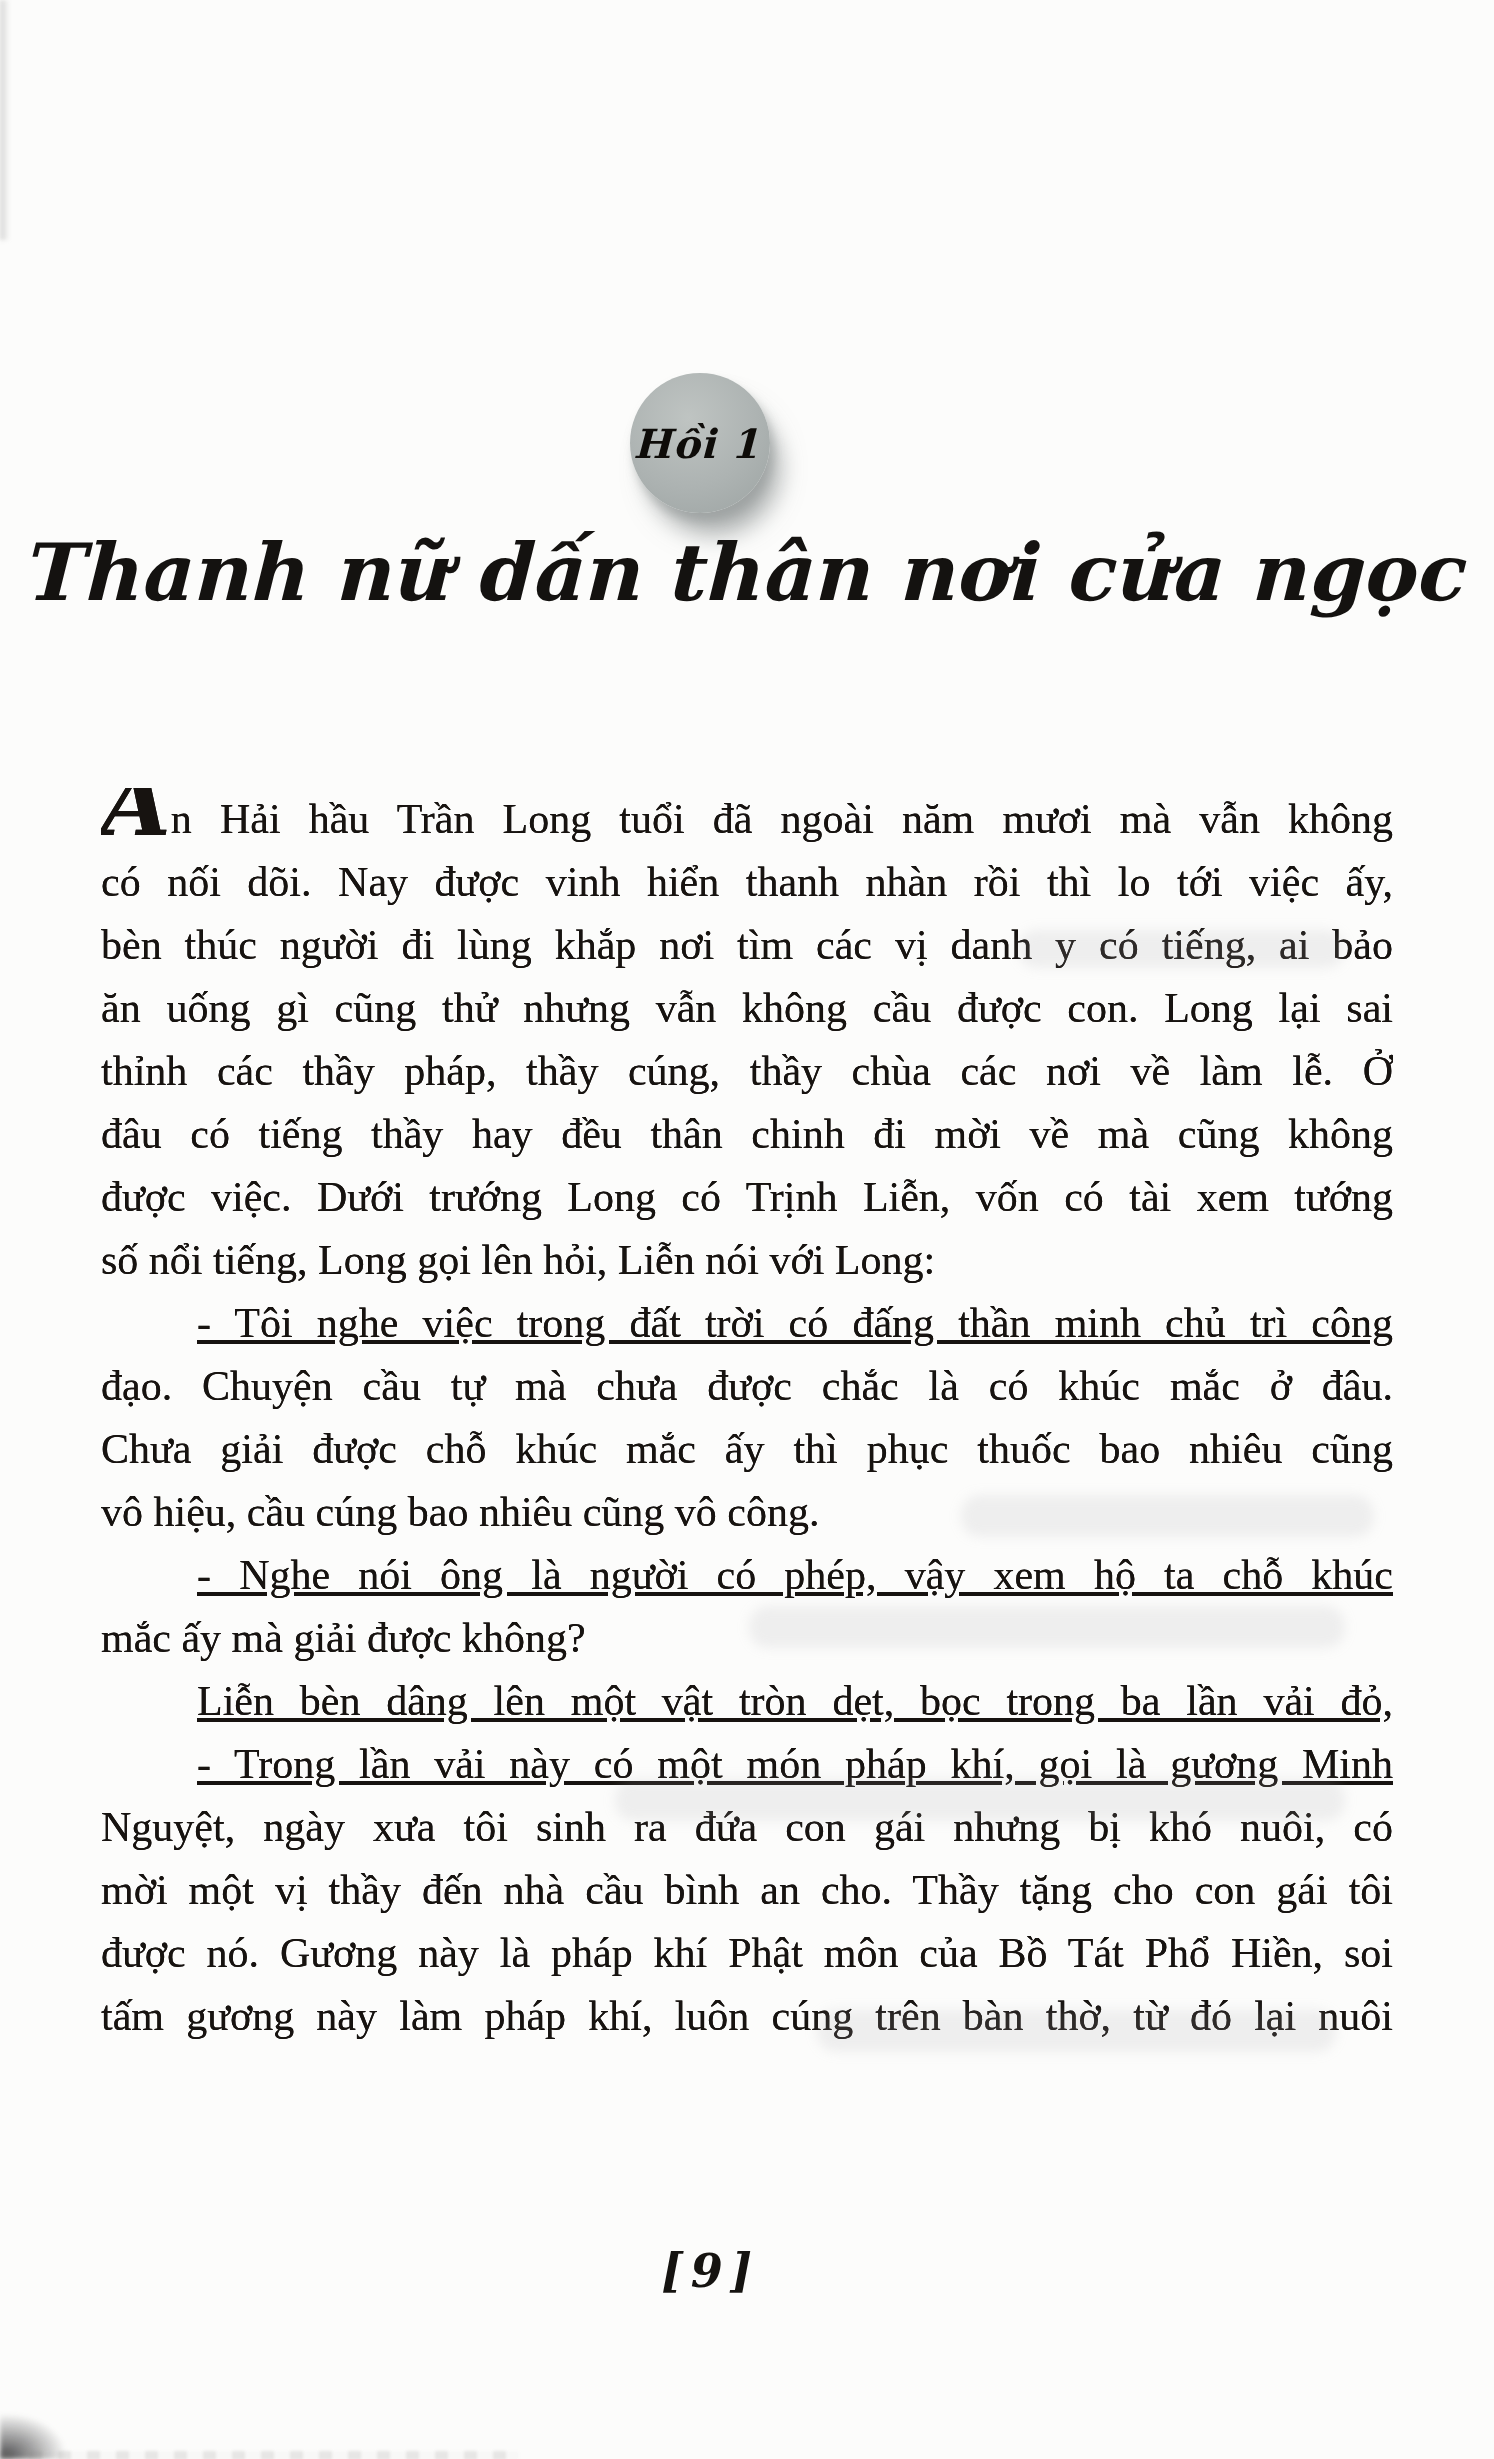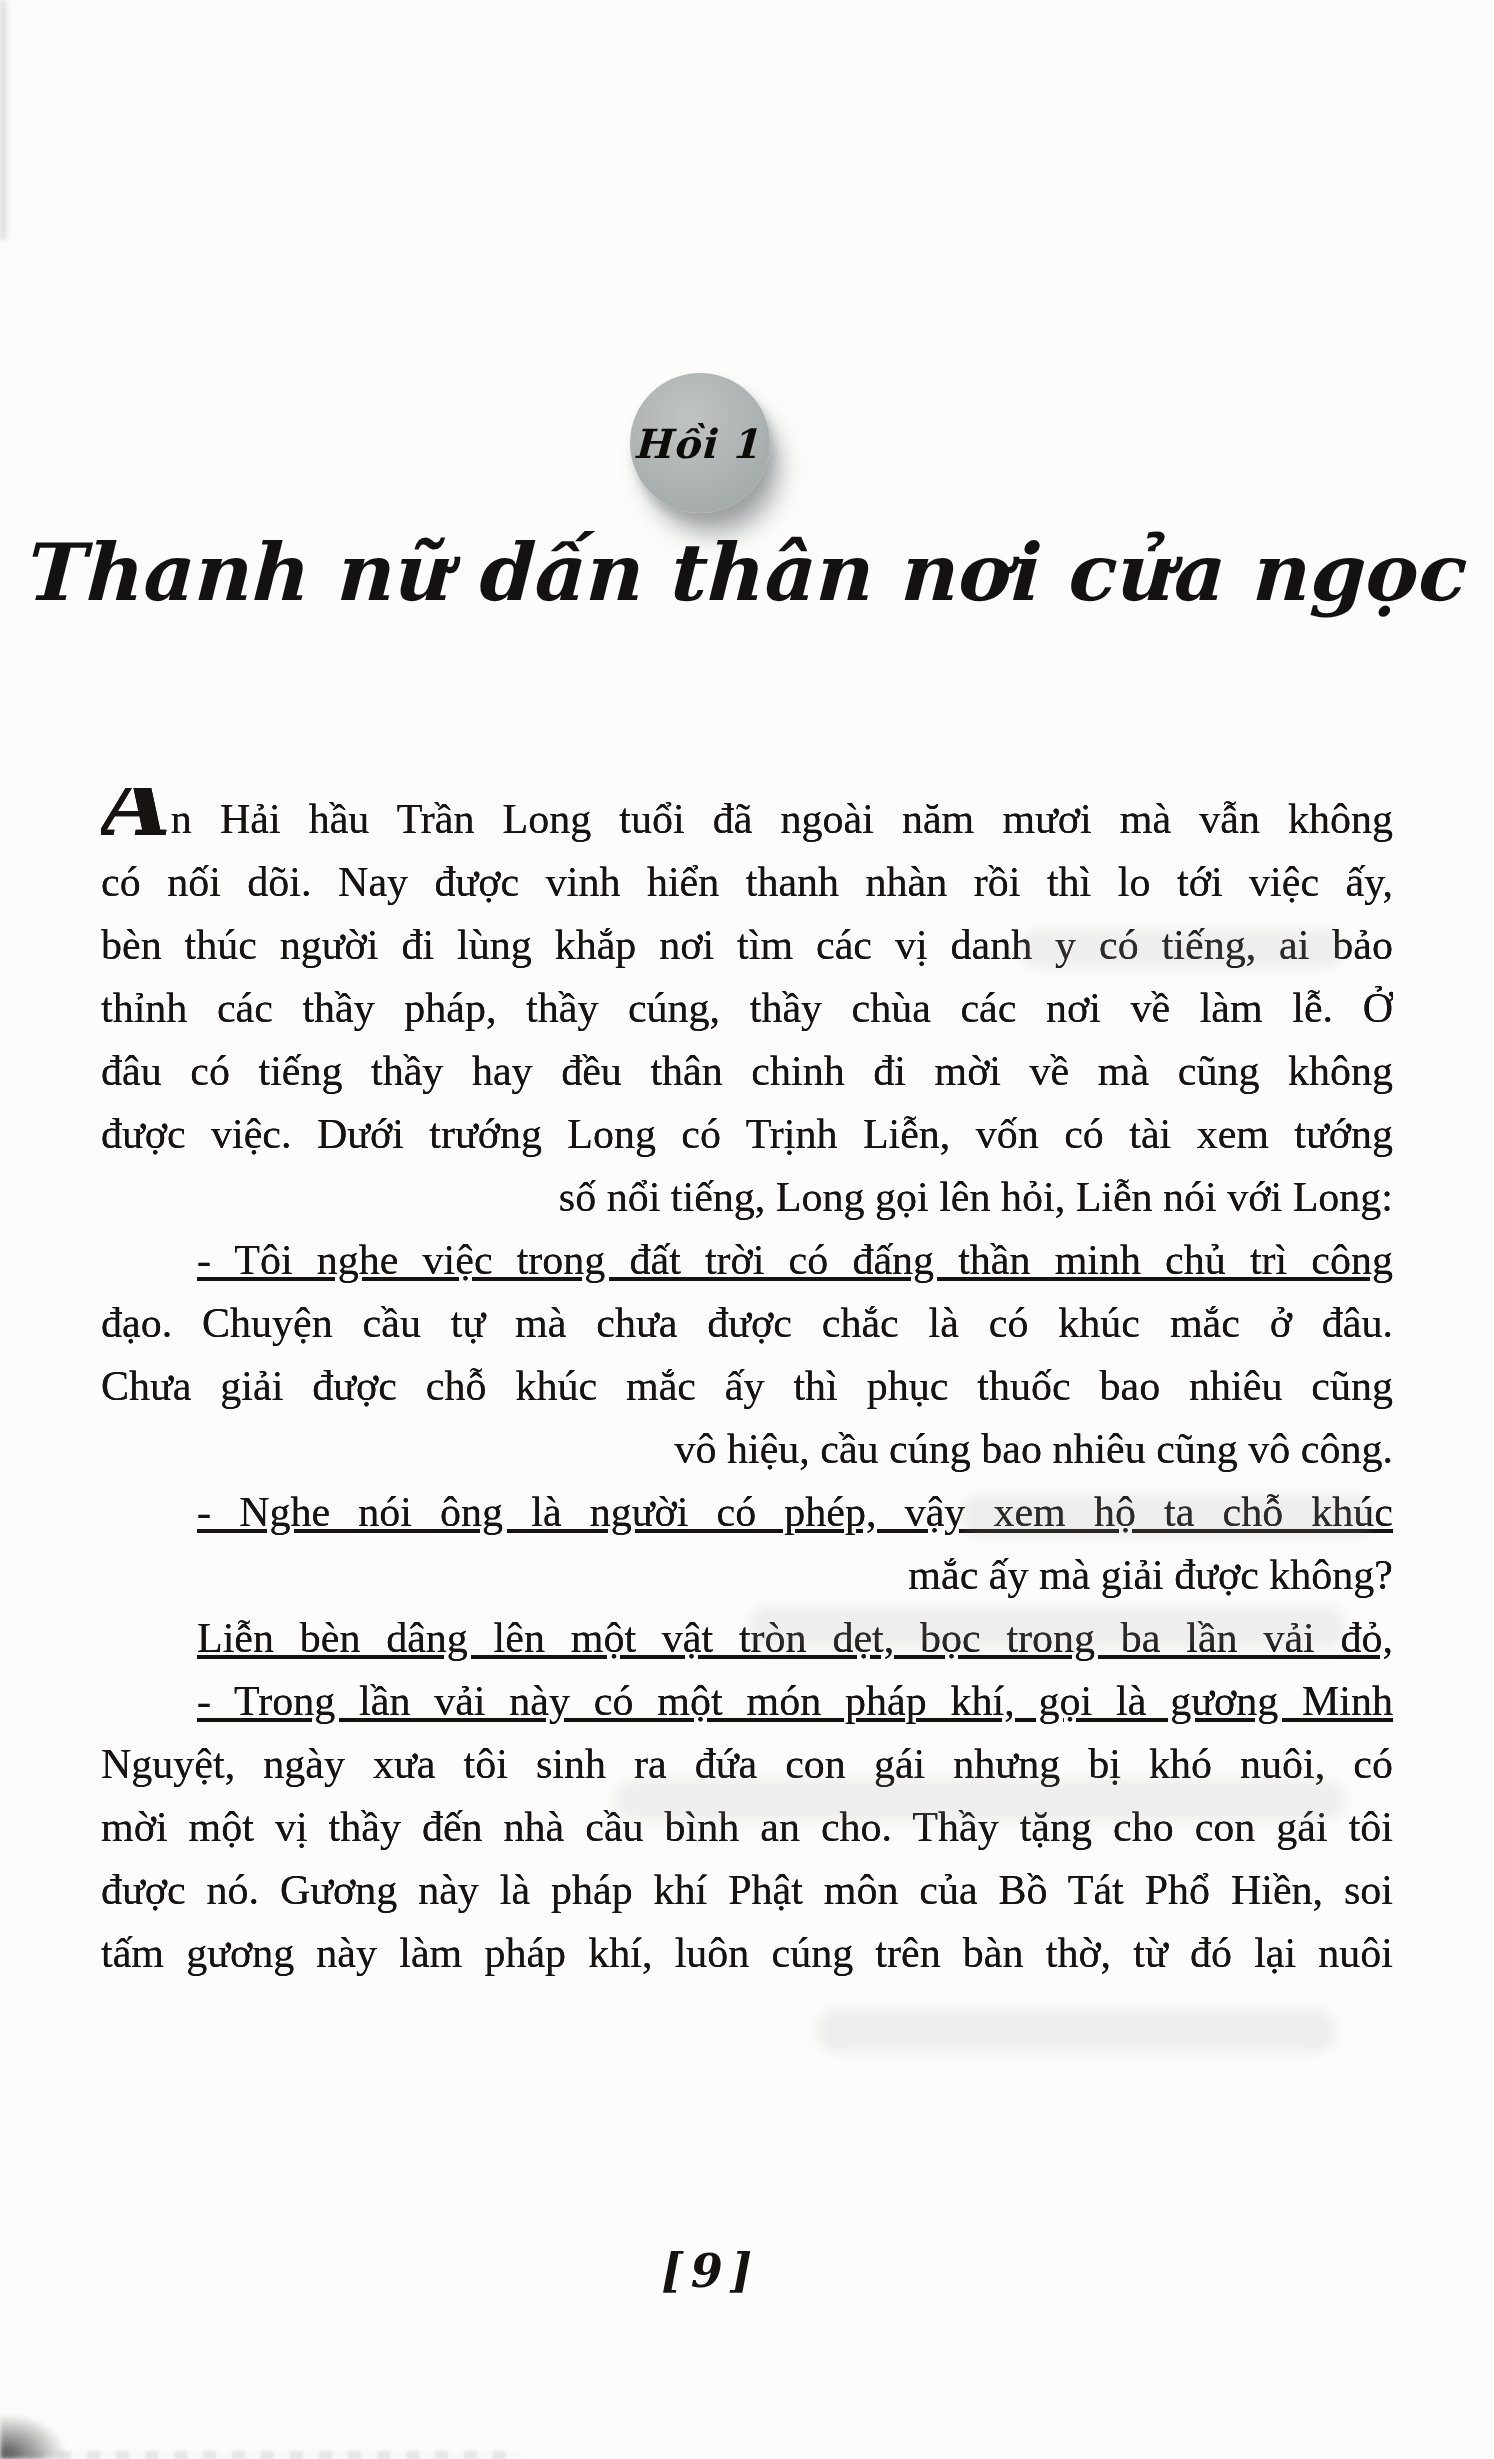--- a/index.html
+++ b/index.html
@@ -80,21 +80,21 @@
     position: absolute;
     left: 101px; top: 788px;
     width: 1292px;
   }
   .line {
     height: 63px;
     line-height: 63px;
     font-size: 42px;
     white-space: normal;
     overflow: hidden;
-    text-align: right;
+    text-align: left;
     text-shadow: 0 0 0.6px currentColor;
   }
   .line.justify {
     text-align: justify;
     text-align-last: justify;
     text-justify: inter-word;
   }
   .line.indent { padding-left: 96px; text-decoration: underline; }
   .dropcap {
     font-family: "DejaVu Serif", serif;
@@ -131,20 +131,21 @@
   <div class="badge-circle">
     <span class="badge-label">Hồi 1</span>
   </div>
 
   <h1 class="chapter-title">Thanh nữ dấn thân nơi cửa ngọc</h1>
 
   <div class="body-text">
       <div class="line justify"><span class="dropcap">A</span>n Hải hầu Trần Long tuổi đã ngoài năm mươi mà vẫn không</div>
       <div class="line justify">có nối dõi. Nay được vinh hiển thanh nhàn rồi thì lo tới việc ấy,</div>
       <div class="line justify">bèn thúc người đi lùng khắp nơi tìm các vị danh y có tiếng, ai bảo</div>
+      <div class="line justify">ăn uống gì cũng thử nhưng vẫn không cầu được con. Long lại sai</div>
       <div class="line justify">thỉnh các thầy pháp, thầy cúng, thầy chùa các nơi về làm lễ. Ở</div>
       <div class="line justify">đâu có tiếng thầy hay đều thân chinh đi mời về mà cũng không</div>
       <div class="line justify">được việc. Dưới trướng Long có Trịnh Liễn, vốn có tài xem tướng</div>
       <div class="line">số nổi tiếng, Long gọi lên hỏi, Liễn nói với Long:</div>
       <div class="line justify indent">- Tôi nghe việc trong đất trời có đấng thần minh chủ trì công</div>
       <div class="line justify">đạo. Chuyện cầu tự mà chưa được chắc là có khúc mắc ở đâu.</div>
       <div class="line justify">Chưa giải được chỗ khúc mắc ấy thì phục thuốc bao nhiêu cũng</div>
       <div class="line">vô hiệu, cầu cúng bao nhiêu cũng vô công.</div>
       <div class="line justify indent">- Nghe nói ông là người có phép, vậy xem hộ ta chỗ khúc</div>
       <div class="line">mắc ấy mà giải được không?</div>

